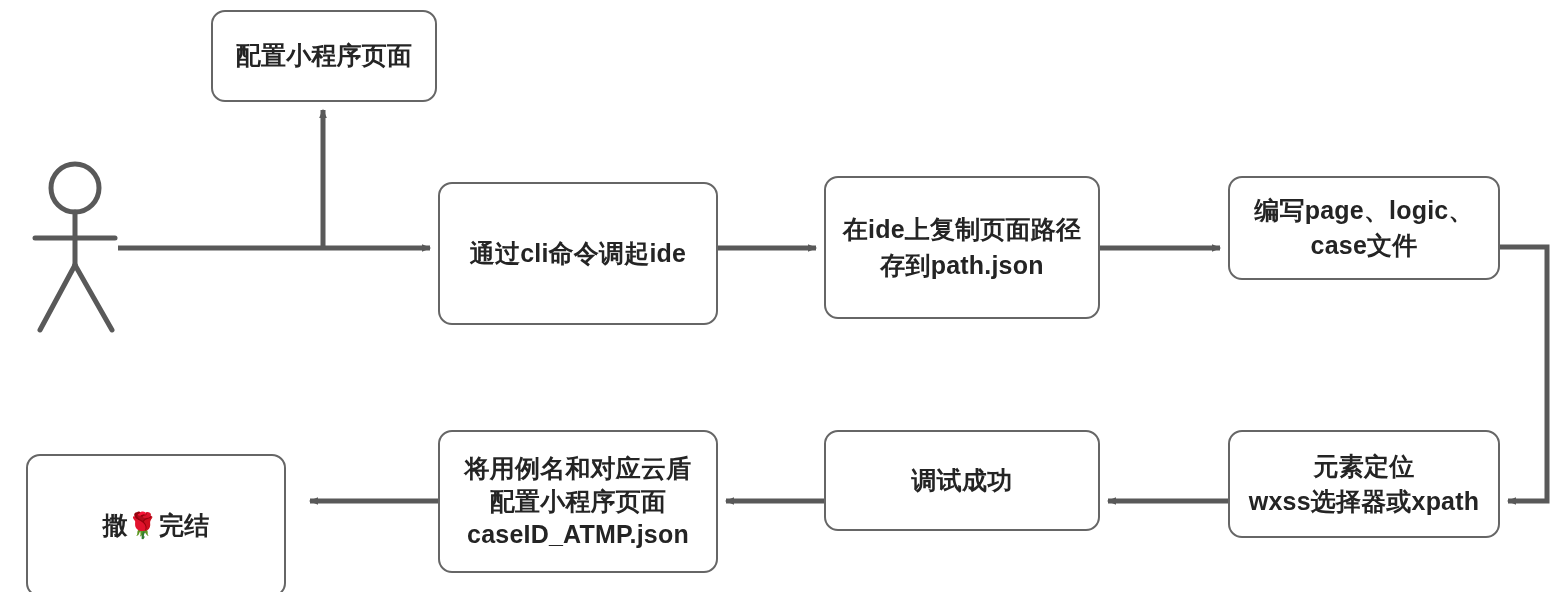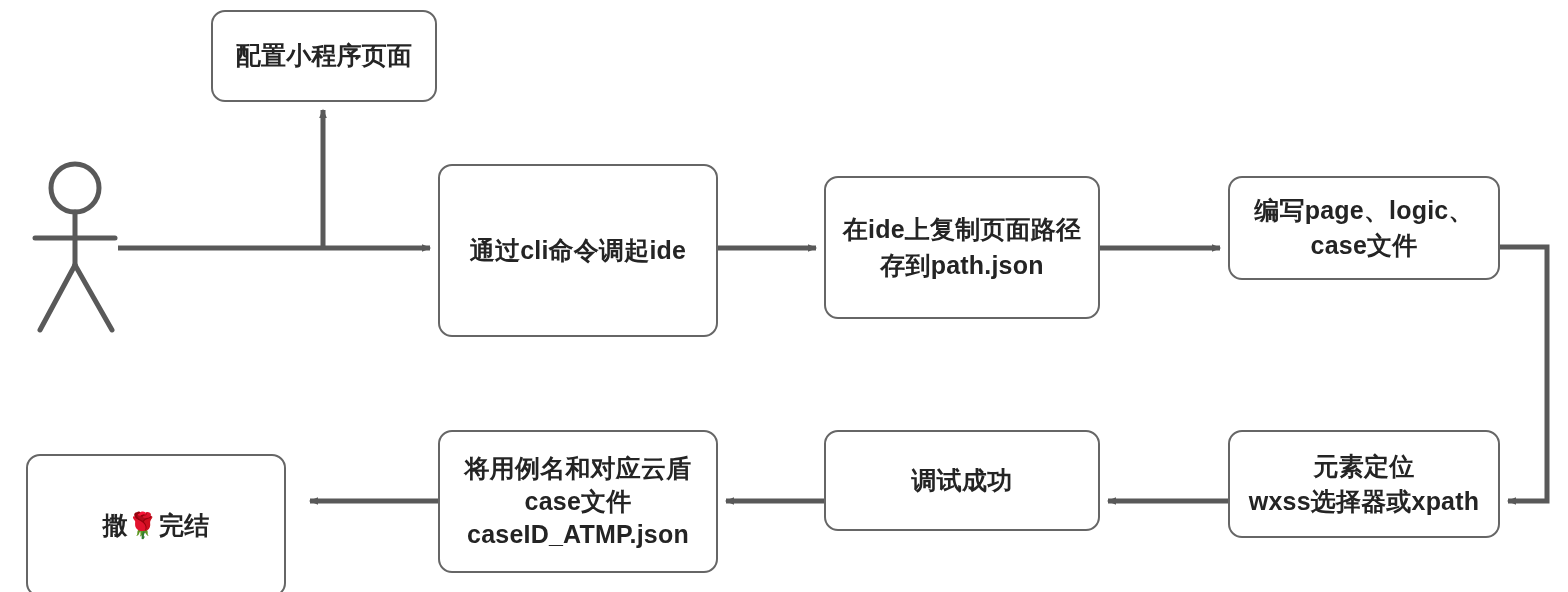--- a/index.html
+++ b/index.html
@@ -82,21 +82,21 @@
 
     <path d="M824,501 L726,501" stroke="#595959" stroke-width="5" fill="none" marker-end="url(#ah)"></path>
 
     <path d="M438,501 L310,501" stroke="#595959" stroke-width="5" fill="none" marker-end="url(#ah)"></path>
   </svg>
 
   <div class="node" style="left: 211px; top: 10px; width: 226px; height: 92px;">
     <span class="node-label">配置小程序页面</span>
   </div>
 
-  <div class="node" style="left: 438px; top: 164px; width: 280px; height: 173px;">
+  <div class="node" style="left: 438px; top: 182px; width: 280px; height: 143px;">
     <span class="node-label">通过cli命令调起ide</span>
   </div>
 
   <div class="node" style="left: 824px; top: 176px; width: 276px; height: 143px;">
     <span class="node-label">在ide上复制页面路径
 存到path.json</span>
   </div>
 
   <div class="node" style="left: 1228px; top: 176px; width: 272px; height: 104px;">
     <span class="node-label">编写page、logic、
@@ -107,21 +107,21 @@
     <span class="node-label">元素定位
 wxss选择器或xpath</span>
   </div>
 
   <div class="node" style="left: 824px; top: 430px; width: 276px; height: 101px;">
     <span class="node-label">调试成功</span>
   </div>
 
   <div class="node" style="left: 438px; top: 430px; width: 280px; height: 143px;">
     <span class="node-label tight">将用例名和对应云盾
-case文件
+配置小程序页面
 caseID_ATMP.json</span>
   </div>
 
   <div class="node" style="left: 26px; top: 430px; width: 260px; height: 143px; margin-top: 24px;">
     <span class="node-label">撒🌹完结</span>
   </div>
 
 </div>
 
 </body></html>

